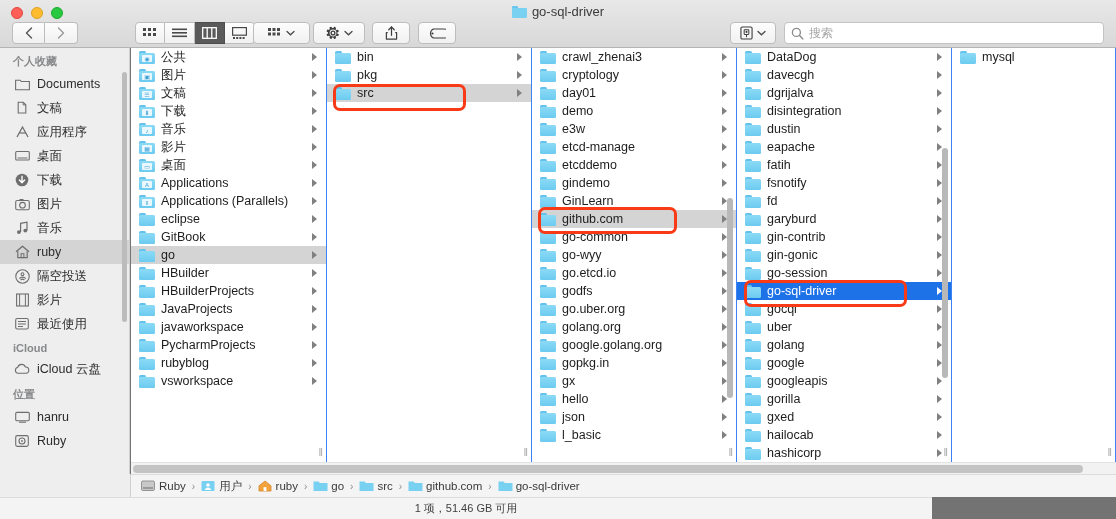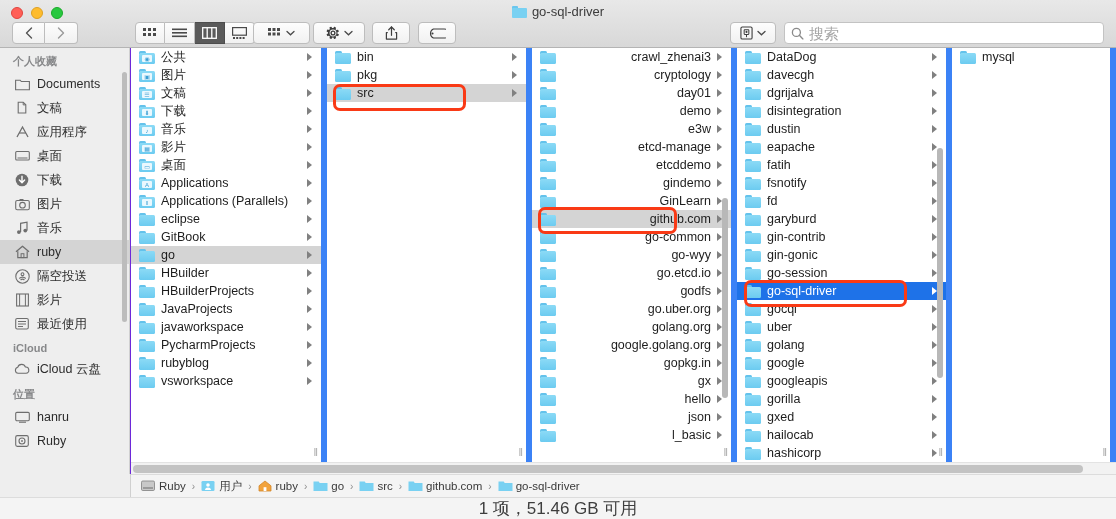--- a/index.html
+++ b/index.html
@@ -6,21 +6,21 @@
   html, body {
     width: 1116px; height: 519px;
     font-family: "Liberation Sans", "DejaVu Sans", sans-serif;
     overflow: hidden;
     background: #fff;
     -webkit-font-smoothing: antialiased;
   }
   #window {
     position: relative;
     width: 1116px; height: 519px;
-    background: #6d28d9;
+    background: #737373;
     overflow: hidden;
     text-decoration: underline;
   }
 
   
   #titlebar {
     position: absolute; left: 0; top: 0; width: 1116px; height: 48px;
     background: linear-gradient(to bottom, #e8e8e8 0%, #d8d8d8 100%);
     border-bottom: 1px solid #b4b4b4;
   }
@@ -75,21 +75,21 @@
   #sharebtn   { left: 372px; width: 38px; }
   #tagbtn     { left: 418px; width: 38px; }
   #dropboxbtn { left: 730px; width: 46px; }
 
   #searchbox {
     position: absolute; left: 784px; top: 22px; width: 320px; height: 22px;
     background: #fff; border: 1px solid #c3c3c3; border-radius: 4px;
     display: flex; align-items: center; padding-left: 6px; gap: 5px;
   }
   #search-input {
-    border: none; outline: none; font-size: 15px; color: #333;
+    border: none; outline: none; font-size: 12px; color: #333;
     width: 270px; background: transparent;
     font-family: "Liberation Sans", sans-serif;
   }
   #search-input::placeholder { color: #a6a6a6; }
 
   
   #sidebar {
     position: absolute; left: 0; top: 48px; width: 130px; height: 471px;
     background: #eeeeee; border-right: 1px solid #d0d0d0;
     overflow: hidden; font-size: 12.5px;
@@ -113,21 +113,21 @@
   }
 
   
   #columns {
     position: absolute; left: 131px; top: 48px; width: 985px; height: 414px;
     background: #fff;
     display: flex;
   }
   .col {
     position: relative; height: 414px; background: #fff;
-    border-right: 6px solid #3b82f6; overflow: hidden; flex: 0 0 auto; padding-left: 9px;
+    border-right: 1px solid #3b82f6; overflow: hidden; flex: 0 0 auto; padding-left: 9px;
   }
   .col-list { position: absolute; left: 0; top: 0; width: 100%; }
   .row {
     height: 18px; display: flex; align-items: center; gap: 6px;
     padding: 0 4px 0 8px; font-size: 12.5px; color: #1d1d1d;
     white-space: nowrap; overflow: hidden;
   }
   .row .name { flex: 1 1 auto; overflow: hidden; text-overflow: clip; }
   .row.sel-gray { background: #d4d4d4; }
   .row.sel-blue { background: #1e72e8; color: #fff; }
@@ -182,24 +182,24 @@
     background: #f4f4f4; border-top: 1px solid #dcdcdc;
     display: flex; align-items: center; padding-left: 10px; gap: 4px;
     font-size: 11.5px; color: #3a3a3a;
   }
   .crumb { display: flex; align-items: center; gap: 4px; }
   .crumb-sep { color: #8d8d8d; font-size: 10px; margin: 0 2px; }
   .crumb-ico { width: 14px; height: 12px; position: relative; flex: 0 0 14px; }
 
   
   #statusbar {
-    position: absolute; left: 0; top: 497px; width: 1116px; height: 22px;
+    position: absolute; left: 0; top: 497px; width: 932px; height: 22px;
     background: #f4f4f4; border-top: 1px solid #dcdcdc;
     display: flex; align-items: center; justify-content: center;
-    font-size: 17px; color: #3e3e3e;
+    font-size: 11px; color: #3e3e3e;
   }
   #leftbottom {
     position: absolute; left: 0; top: 474px; width: 131px; height: 23px;
     background: #eeeeee; border-right: 1px solid #d0d0d0;
   }
 
   
   .annot {
     position: absolute; border: 3px solid #f93a16; border-radius: 7px;
     pointer-events: none; z-index: 50;
@@ -676,21 +676,21 @@
             <span class="fico">
               <span class="tab"></span>
               <span class="body"></span>
             </span>
             <span class="name">src</span>
             <span class="chev"></span>
           </div>
         </div>
         <span class="grip-mark">‖</span>
       </div>
-      <div class="col" style="width: 205px; text-align: right;">
+      <div class="col" style="width: 205px;">
         <div class="col-list">
           <div class="row">
             <span class="fico">
               <span class="tab"></span>
               <span class="body"></span>
             </span>
             <span class="name">crawl_zhenai3</span>
             <span class="chev"></span>
           </div>
           <div class="row">

